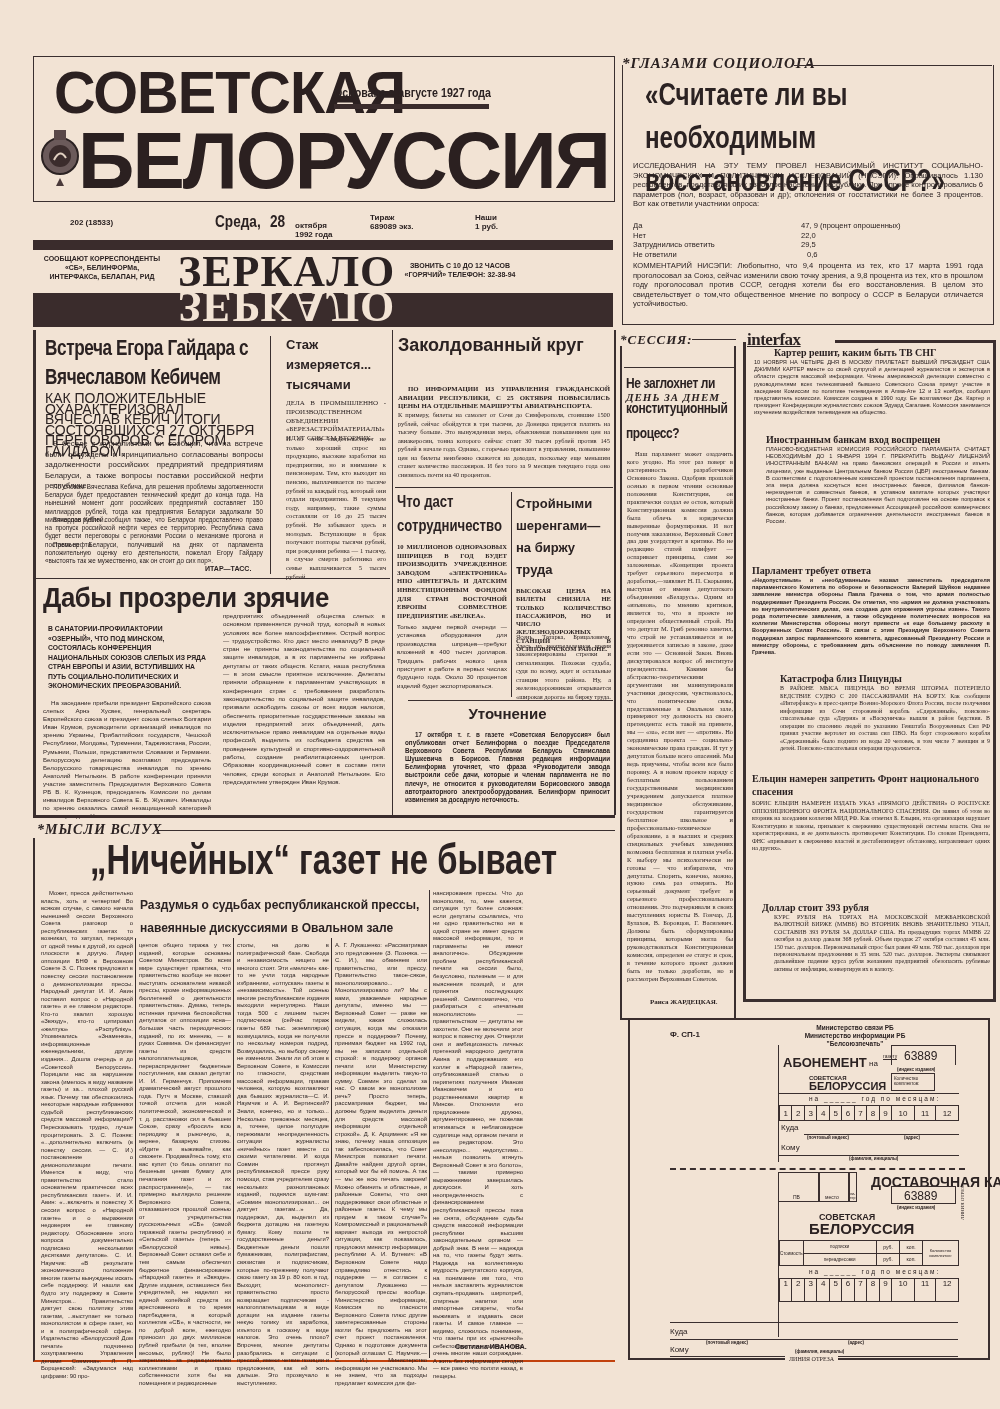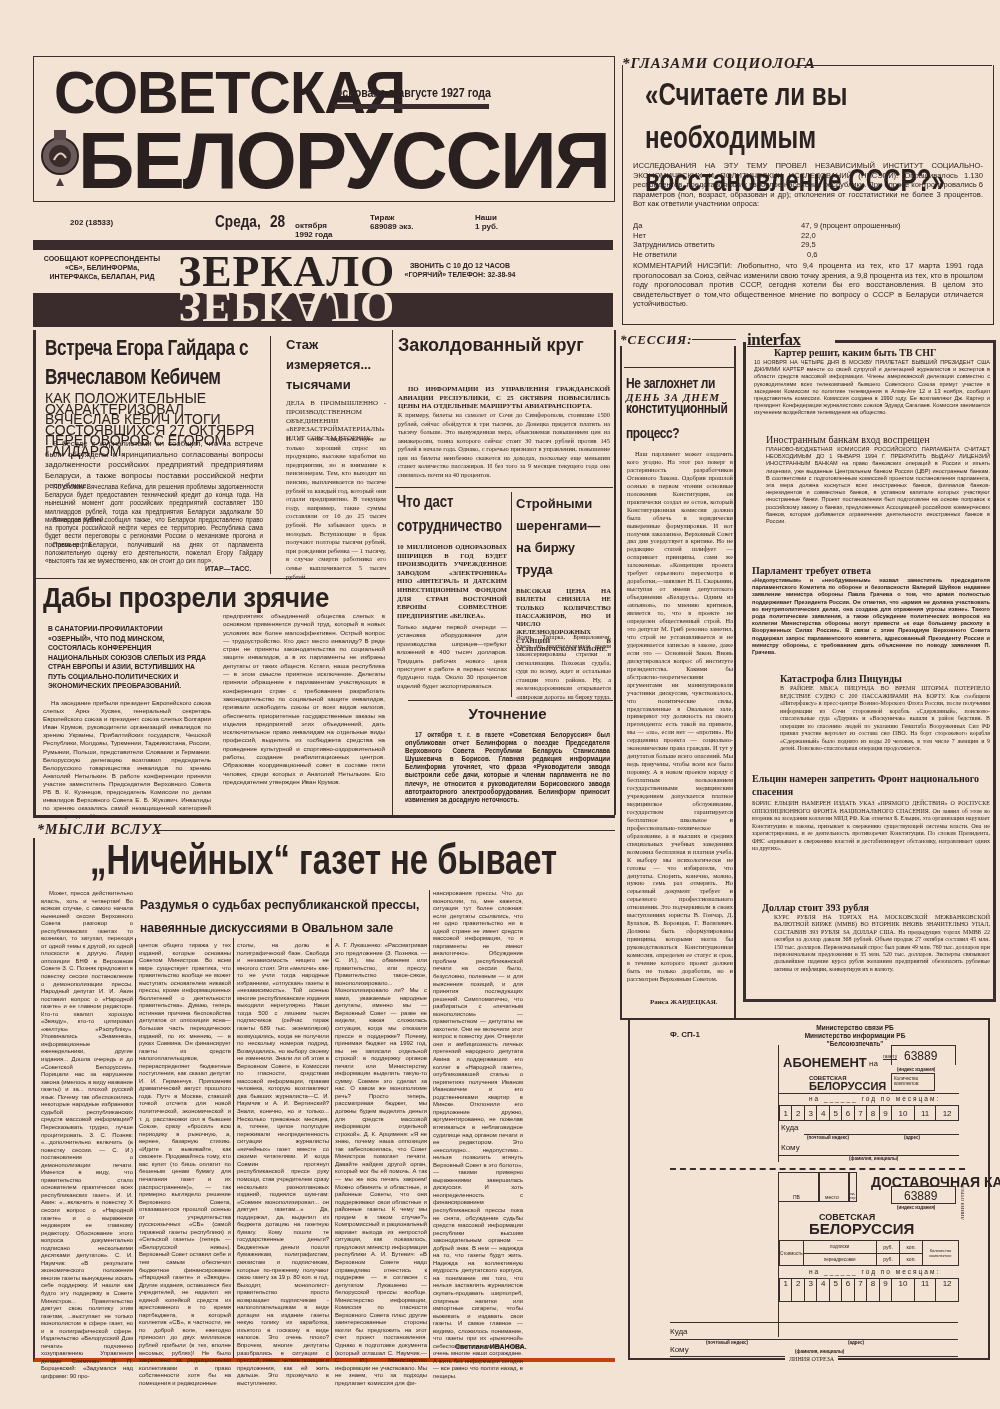--- a/index.html
+++ b/index.html
@@ -144,41 +144,41 @@
   </div>
 </div>
 
 <div class="abs" style="left:743px;top:330px;width:253px;height:672px;">
   <div class="abs" style="left:4px;top:0;font-size:17px;font-weight:bold;font-family:'Liberation Serif',serif;text-decoration:underline;letter-spacing:-0.5px;">interfax</div>
   <div class="abs dark-bar" style="left:92px;top:10px;width:161px;height:3px;"></div>
   <div class="abs" style="left:0;top:12px;width:253px;height:660px;border-left:3px solid #3a2f2f;border-right:3px solid #3a2f2f;border-bottom:3px solid #3a2f2f;box-sizing:border-box;">
     <div class="abs serif" style="left:8px;top:5px;font-size:10px;font-weight:bold;margin-left:20px;">Картер решит, каким быть ТВ СНГ</div>
     <div class="abs body-txt" style="left:8px;top:17px;width:236px;font-size:5.6px;line-height:7.2px;">10 НОЯБРЯ НА ЧЕТЫРЕ ДНЯ В МОСКВУ ПРИЛЕТАЕТ БЫВШИЙ ПРЕЗИДЕНТ США ДЖИММИ КАРТЕР вместе со своей супругой и делегацией журналистов и экспертов в области средств массовой информации. Члены американской делегации совместно с руководителями всех телекомпаний бывшего Советского Союза примут участие в заседании Комиссии по политике телевидения в Алма-Ате 12 и 13 ноября, сообщил представитель комиссии. Комиссия создана в 1990 году. Ее возглавляют Дж. Картер и президент Конфедерации журналистских союзов Эдуард Сагалаев. Комиссия занимается изучением воздействия телевидения на общество.</div>
 
-    <div class="abs serif" style="left:20px;top:92px;font-size:10px;font-weight:normal;">Иностранным банкам вход воспрещен</div>
+    <div class="abs serif" style="left:20px;top:92px;font-size:10px;font-weight:bold;">Иностранным банкам вход воспрещен</div>
     <div class="abs body-txt" style="left:20px;top:104px;width:224px;font-size:5.6px;line-height:7.2px;">ПЛАНОВО-БЮДЖЕТНАЯ КОМИССИЯ РОССИЙСКОГО ПАРЛАМЕНТА СЧИТАЕТ НЕОБХОДИМЫМ ДО 1 ЯНВАРЯ 1994 Г. ПРЕКРАТИТЬ ВЫДАЧУ ЛИЦЕНЗИЙ ИНОСТРАННЫМ БАНКАМ на право банковских операций в России и изъять лицензии, уже выданные Центральным банком России (ЦБР) иностранным банкам. В соответствии с подготовленным комиссией проектом постановления парламента, эта мера должна коснуться всех иностранных банков, филиалов банков-нерезидентов и совместных банков, в уставном капитале которых участвуют иностранные банки. Проект постановления был подготовлен на основе поправок к российскому закону о банках, предложенных Ассоциацией российских коммерческих банков, которая добивается ограничения деятельности иностранных банков в России.</div>
 
     <div class="abs serif" style="left:6px;top:223px;font-size:10px;font-weight:bold;">Парламент требует ответа</div>
     <div class="abs body-txt" style="left:6px;top:235px;width:238px;font-size:5.6px;line-height:7.2px;font-weight:bold;">«Недопустимым» и «необдуманным» назвал заместитель председателя парламентского Комитета по обороне и безопасности Валерий Шуйков недавнее заявление министра обороны Павла Грачева о том, что армия полностью поддерживает Президента России. Он отметил, что «армия не должна участвовать во внутриполитических делах, она создана для отражения угрозы извне». Такого рода политические заявления, а также обсуждение политических вопросов на коллегии Министерства обороны могут привести «к еще большему расколу в Вооруженных Силах России». В связи с этим Президиум Верховного Совета поддержал запрос парламентского комитета, адресованный Президенту России и министру обороны, с требованием дать объяснение по поводу заявления П. Грачева.</div>
 
     <div class="abs serif" style="left:34px;top:331px;font-size:10px;font-weight:bold;">Катастрофа близ Пицунды</div>
     <div class="abs serif" style="left:34px;top:343px;width:210px;font-size:6px;line-height:7.5px;text-align:justify;">В РАЙОНЕ МЫСА ПИЦУНДА ВО ВРЕМЯ ШТОРМА ПОТЕРПЕЛО БЕДСТВИЕ СУДНО С 200 ПАССАЖИРАМИ НА БОРТУ. Как сообщили «Интерфаксу» в пресс-центре Военно-Морского Флота России, после получения информации из Сочи сторожевой корабль «Сдержанный», поисково-спасательные суда «Даурия» и «Васкуничак» вышли в район бедствия. В операции по спасению людей по указанию Генштаба Вооруженных Сил РФ принял участие вертолет из состава сил ПВО. На борт сторожевого корабля «Сдержанный» было поднято из воды 20 человек, в том числе 7 женщин и 9 детей. Поисково-спасательная операция продолжается.</div>
 
     <div class="abs serif" style="left:6px;top:430px;width:240px;font-size:10px;font-weight:bold;line-height:13px;">Ельцин намерен запретить Фронт национального спасения</div>
     <div class="abs serif" style="left:6px;top:458px;width:238px;font-size:6px;line-height:7.5px;text-align:justify;">БОРИС ЕЛЬЦИН НАМЕРЕН ИЗДАТЬ УКАЗ «ПРЯМОГО ДЕЙСТВИЯ» О РОСПУСКЕ ОППОЗИЦИОННОГО ФРОНТА НАЦИОНАЛЬНОГО СПАСЕНИЯ. Он заявил об этом во вторник на заседании коллегии МИД РФ. Как отметил Б. Ельцин, эта организация нарушает Конституцию и законы, призывает к свержению существующей системы власти. Она не зарегистрирована, и ее деятельность противоречит Конституции. По словам Президента, ФНС «призывает к свержению властей и дестабилизирует обстановку, натравливает одних на других».</div>
 
     <div class="abs serif" style="left:16px;top:560px;font-size:10px;font-weight:bold;">Доллар стоит 393 рубля</div>
     <div class="abs serif" style="left:28px;top:572px;width:216px;font-size:6px;line-height:7.4px;text-align:justify;">КУРС РУБЛЯ НА ТОРГАХ НА МОСКОВСКОЙ МЕЖБАНКОВСКОЙ ВАЛЮТНОЙ БИРЖЕ (ММВБ) ВО ВТОРНИК ВНОВЬ ЗНАЧИТЕЛЬНО УПАЛ, СОСТАВИВ 393 РУБЛЯ ЗА ДОЛЛАР США. На предыдущих торгах ММВБ 22 октября за доллар давали 368 рублей. Объем продаж 27 октября составил 45 млн. 150 тыс. долларов. Первоначальный спрос был равен 49 млн. 760 тыс. долларов при первоначальном предложении в 35 млн. 520 тыс. долларов. Эксперты связывают дальнейшее падение курса рубля желанием предприятий обезопасить рублевые активы от инфляции, конвертируя их в валюту.</div>
   </div>
 </div>
 
 <div class="abs" style="left:33px;top:820px;width:582px;height:545px;">
   <div class="abs rubric" style="left:4px;top:2px;font-size:14px;">*МЫСЛИ ВСЛУХ</div>
   <div class="abs hr" style="left:122px;top:10px;width:460px;"></div>
-  <div class="abs" style="left:0;top:18px;width:582px;height:524px;border-left:2px solid #3a2f2f;border-bottom:4px solid #c2410c;box-sizing:border-box;">
+  <div class="abs" style="left:0;top:18px;width:582px;height:524px;border-left:2px solid #3a2f2f;border-bottom:2px solid #c2410c;box-sizing:border-box;">
     <div class="abs" style="left:55px;top:-2px;font-size:42px;font-weight:bold;transform:scaleX(0.78);transform-origin:left top;white-space:nowrap;">„Ничейных“ газет не бывает</div>
     <div class="abs" style="left:105px;top:60px;font-size:12px;font-weight:bold;white-space:nowrap;">Раздумья о судьбах республиканской прессы,</div>
     <div class="abs" style="left:105px;top:83px;font-size:12px;font-weight:bold;white-space:nowrap;">навеянные дискуссиями в Овальном зале</div>
 
     <div class="abs body-txt" style="left:6px;top:52px;width:92px;font-size:5.9px;line-height:7.55px;text-indent:8px;">Может, пресса действительно власть, хоть и четвертая! Во всяком случае, с самого начала нынешней сессии Верховного Совета разговор о республиканских газетах то возникал, то затухал, переходя от одной темы к другой, из одной плоскости в другую. Лидер оппозиции БНФ в Верховном Совете З. С. Позняк предложил в повестку сессии постановление о демонополизации прессы. Народный депутат И. И. Авин поставил вопрос о «Народной газете» и ее главном редакторе. Кто-то хвалил хорошую «Звязду», кто-то цитировал «желтую» «Рэспублiку». Упоминались «Знаменка», информационные еженедельники, другие издания... Дошла очередь и до «Советской Белоруссии». Порицали нас за нарушение закона (имелось в виду название газеты) и за... плохой русский язык. Почему так обеспокоились некоторые народные избранники судьбой республиканских средств массовой информации? Пересказывать трудно, лучше процитировать. З. С. Позняк: «...дополнительно включить (в повестку сессии. — С. И.) постановление о демонополизации печати. Имеется в виду, что правительство стало основателем практически всех республиканских газет». И. И. Авин: «...включить в повестку X сессии вопрос о «Народной газете» и о выражении недоверия ее главному редактору. Обоснование этого вопроса документально подписано несколькими десятками депутатов». С. И. Наумчик: «В результате экономического положения многие газеты вынуждены искать себе поддержку. И нашли как будто эту поддержку в Совете Министров... Правительство диктует свою политику этим газетам, ...выступает не только монополистом в сфере газет, но и в полиграфической сфере. Издательство «Белорусский Дом печати» подчинено хозуправлению Управления делами Совмина». Л. П. Борщевский: «Задумался над цифрами: 90 про-</div>
     <div class="abs" style="left:100px;top:100px;width:0;height:420px;border-left:1px solid #3a2f2f;"></div>
     <div class="abs body-txt" style="left:104px;top:104px;width:92px;font-size:5.9px;line-height:7.55px;">центов общего тиража у тех изданий, которые основаны Советом Министров. Во всем мире существует практика, что правительство вообще не может выступать основателем никакой прессы, кроме информационных бюллетеней о деятельности правительства». Думаю, теперь истинная причина беспокойства депутатов от оппозиции ясна— большая часть периодических изданий, по их мнению, — в руках Совмина. Он финансирует газеты из средств налогоплательщиков, перераспределяет бюджетные поступления, как сказал депутат И. И. Герменчук. Припомним драматический август прошлого года. Путч в Москве, ставший точкой отсчета для новой политической, экономической и т. д. расстановки сил в бывшем Союзе, сразу «бросил» всю периодику в рыночную, а, вернее, базарную стихию. «Идите и выживайте, как сможете. Продавайтесь тому, кто вас купит (то бишь оплатит по бешеным ценам бумагу для печатания газет и их распространение)», — так примерно выглядело решение Верховного Совета, отказавшегося прошлой осенью от учредительства русскоязычных «СБ» (самой тиражной газеты республики) и «Сельской газеты» (теперь — «Белорусской нивы»). Верховный Совет оставил себе и тем самым обеспечил бюджетное финансирование «Народной газете» и «Звязде». Другие издания, оставшиеся без учредителей, не наделил ни единой копейкой средств из арестованного в то время партбюджета, в который коллектив «СБ», в частности, не по доброй воле, ежегодно приносил до двух миллионов рублей прибыли (в тех, вполне весомых, рублях)! Не было закреплено за редакционными коллективами и право собственности хотя бы на помещения и редакционные</div>
     <div class="abs" style="left:198px;top:100px;width:0;height:420px;border-left:1px solid #3a2f2f;"></div>
     <div class="abs body-txt" style="left:202px;top:104px;width:92px;font-size:5.9px;line-height:7.55px;">столы, на долю в полиграфической базе. Свобода и независимость нищего не многого стоят. Эти «мелочи» как-то не учли тогда народные избранники, «отпуская» газеты в «независимость». Той осенью многие республиканские издания выходили нерегулярно. Наши тогда 500 с лишним тысяч подписчиков (сейчас тираж газеты 689 тыс. экземпляров) возмущались, когда не получили по нескольку номеров подряд. Возмущались, но выбору своему не изменили. Знали ли об этом в Верховном Совете, в Комиссии по гласности, средствам массовой информации, правам человека, которую возглавляют два бывших журналиста—С. И. Наумчик и А. И. Вертинский? Знали, конечно, но и только... Несколько тревожных месяцев, а, точнее, целое полугодие переживали неопределенность ситуации журналисты «ничейных» газет вместе со своими читателями. И когда Совмин протянул республиканской прессе руку помощи, став учредителем сразу нескольких разноплановых изданий, поднялся шум-гам: «Совмин монополизировал... он диктует газетам...» Да, поддержал, да, выделил из бюджета дотацию на газетную бумагу. Кому пошли те государственные деньги? Бюджетные деньги пошли бумажникам, полиграфистам, связистам и подписчикам, которые по-прежнему получают свою газету за 19 р. 80 коп. в год. Выходит, монополист-правительство просто возвращает подписчикам - налогоплательщикам в виде дотации на издание газеты некую толику их заработка, изъятого в госказну в виде налогов. Это очень плохо? Впрочем, многие депутаты разобрались в ситуации с прессой, имеют четкие позиции и предложения, как ей жить дальше. Это прозвучало в выступлениях.</div>
     <div class="abs" style="left:296px;top:100px;width:0;height:420px;border-left:1px solid #3a2f2f;"></div>

